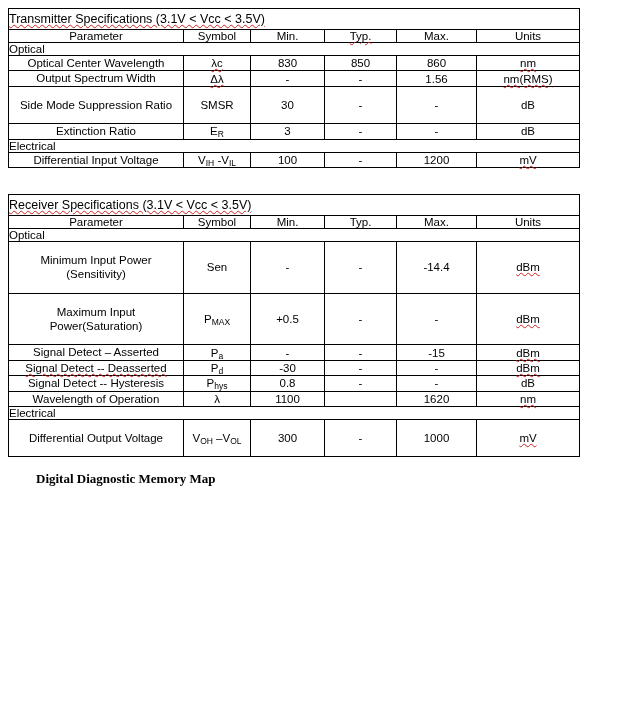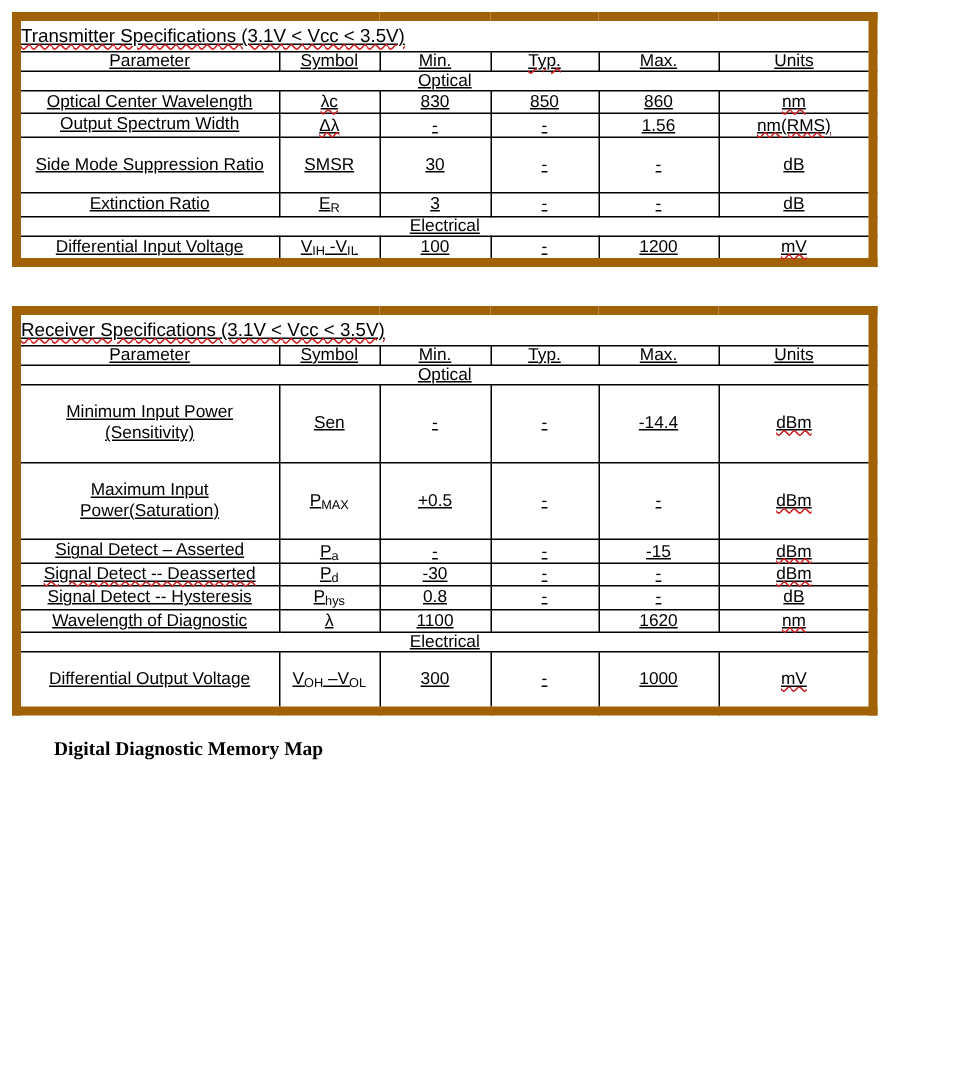--- a/index.html
+++ b/index.html
@@ -17,22 +17,21 @@
   }
   .page {
     padding: 8px 8px 0 8px;
     box-sizing: border-box;
     width: 640px;
   }
   table.spec {
     border-collapse: collapse;
     width: 548px;
     table-layout: fixed;
-    border: 6px solid #a16207;
-    text-decoration: underline;
+    border: 1px solid #a16207;
   }
   table.spec td, table.spec th {
     border: 1px solid #000;
     padding: 0;
     font-weight: normal;
     vertical-align: middle;
   }
   .title-cell {
     font-size: 12.5px;
     font-weight: bold;
@@ -42,21 +41,21 @@
   }
   .hdr-cell {
     font-size: 11.5px;
     font-weight: bold;
     text-align: center;
     padding: 7px 0 7px 0;
   }
   .section-cell {
     font-size: 11.5px;
     font-weight: bold;
-    text-align: center;
+    text-align: left;
     padding: 5px 0 5px 9px;
   }
   .param-cell {
     font-size: 11.5px;
     text-align: center;
     padding: 7px 4px 7px 4px;
     line-height: 1.25;
   }
   .val-cell {
     font-size: 11.5px;
@@ -239,21 +238,21 @@
       <tr>
         <td class="param-cell">Signal Detect -- Hysteresis</td>
         <td class="val-cell">P<sub>hys</sub></td>
         <td class="val-cell">0.8</td>
         <td class="val-cell">-</td>
         <td class="val-cell">-</td>
         <td class="val-cell">dB</td>
       </tr>
 
       <tr>
-        <td class="param-cell">Wavelength of Diagnostic</td>
+        <td class="param-cell">Wavelength of Operation</td>
         <td class="val-cell">λ</td>
         <td class="val-cell">1100</td>
         <td class="val-cell"></td>
         <td class="val-cell">1620</td>
         <td class="val-cell"><span class="squiggle">nm</span></td>
       </tr>
 
       <tr>
         <td class="section-cell" colspan="6">Electrical</td>
       </tr>

